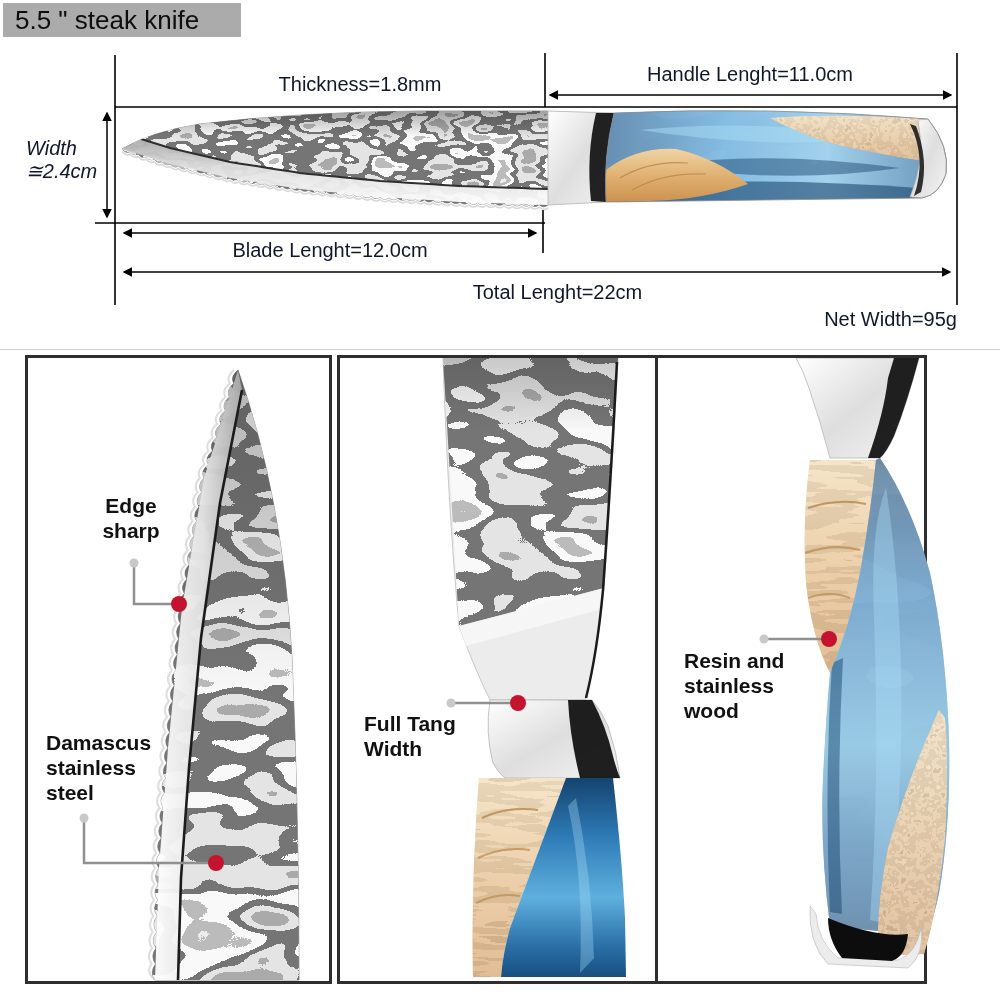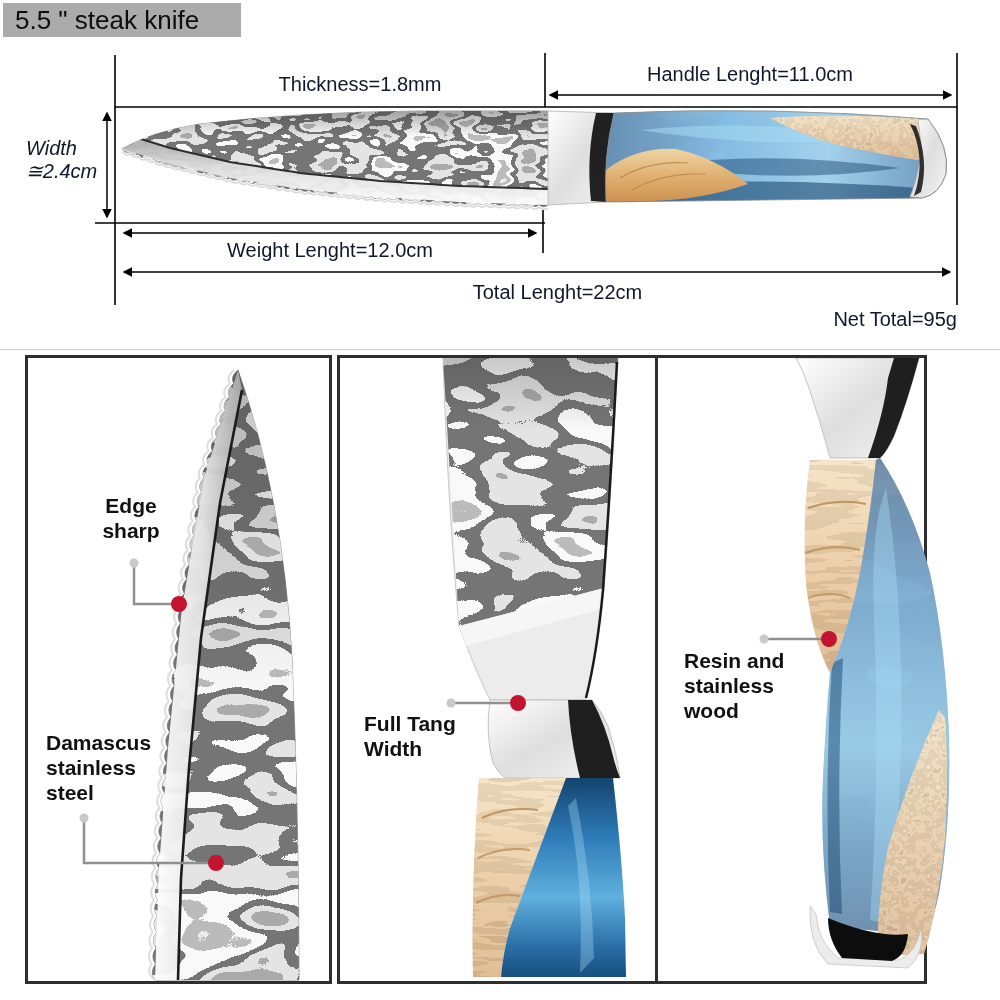--- a/index.html
+++ b/index.html
@@ -181,23 +181,23 @@
       <path d="M614,113 Q770,106 928,119 Q950,146 946,174 Q939,195 922,198 L606,202 Q603,158 614,113 Z" fill="none" stroke="#8a8a8a" stroke-width="0.8"></path>
     </g>
   </svg>
 
   <div class="dim-label center" style="left:230px;top:73px;width:260px;">Thickness=1.8mm</div>
   <div class="dim-label center" style="left:585px;top:63px;width:330px;">Handle Lenght=11.0cm</div>
   <div class="dim-label two-line" style="left:26px;top:137px;width:95px;font-style:italic;">
     <div>Width</div>
     <div>≅2.4cm</div>
   </div>
-  <div class="dim-label center" style="left:185px;top:239px;width:290px;">Weight Lenght=12.0cm</div>
+  <div class="dim-label center" style="left:185px;top:239px;width:290px;">Blade Lenght=12.0cm</div>
   <div class="dim-label center" style="left:410px;top:281px;width:295px;text-align:center;">Total Lenght=22cm</div>
-  <div class="dim-label right" style="left:752px;top:308px;width:205px;">Net Total=95g</div>
+  <div class="dim-label right" style="left:752px;top:308px;width:205px;">Net Width=95g</div>
 
   <div class="sep"></div>
 
   <div class="panel p1">
     <svg width="301" height="623" viewBox="0 0 301 623">
       <defs>
           <clipPath id="cP1">
             <path id="cP1p" d="M210,12 Q255,140 264,300 Q271,460 271,622 L127,622 Q121.3,614.0 127.6,606.0 Q121.9,598.0 128.1,590.0 Q122.4,582.0 128.7,574.0 Q123.0,566.0 129.3,558.0 Q123.6,550.0 129.9,542.0 Q124.1,534.0 130.4,526.0 Q124.7,518.0 131.0,510.0 Q125.6,502.5 132.1,495.0 Q126.7,487.5 133.3,480.0 Q127.8,472.5 134.4,465.0 Q128.9,457.5 135.5,450.0 Q130.1,442.5 136.6,435.0 Q131.2,427.5 137.8,420.0 Q132.3,412.5 138.9,405.0 Q133.4,397.5 140.0,390.0 Q134.8,382.2 141.6,374.4 Q136.3,366.7 143.1,358.9 Q137.9,351.1 144.7,343.3 Q139.4,335.6 146.2,327.8 Q141.0,320.0 147.8,312.2 Q142.6,304.4 149.3,296.7 Q144.1,288.9 150.9,281.1 Q145.7,273.3 152.4,265.6 Q147.2,257.8 154.0,250.0 Q149.2,242.8 156.4,235.6 Q151.7,228.3 158.9,221.1 Q154.1,213.9 161.3,206.7 Q156.6,199.4 163.8,192.2 Q159.0,185.0 166.2,177.8 Q161.4,170.6 168.7,163.3 Q163.9,156.1 171.1,148.9 Q166.3,141.7 173.6,134.4 Q168.8,127.2 176.0,120.0 Q172.1,113.3 180.3,106.5 Q176.4,99.8 184.5,93.0 Q180.6,86.3 188.8,79.5 Q184.9,72.8 193.0,66.0 Q189.1,59.3 197.3,52.5 Q193.4,45.8 201.5,39.0 Q197.6,32.3 205.8,25.5 Q201.9,18.8 210.0,12.0 Z"></path>
           </clipPath>
         </defs>

